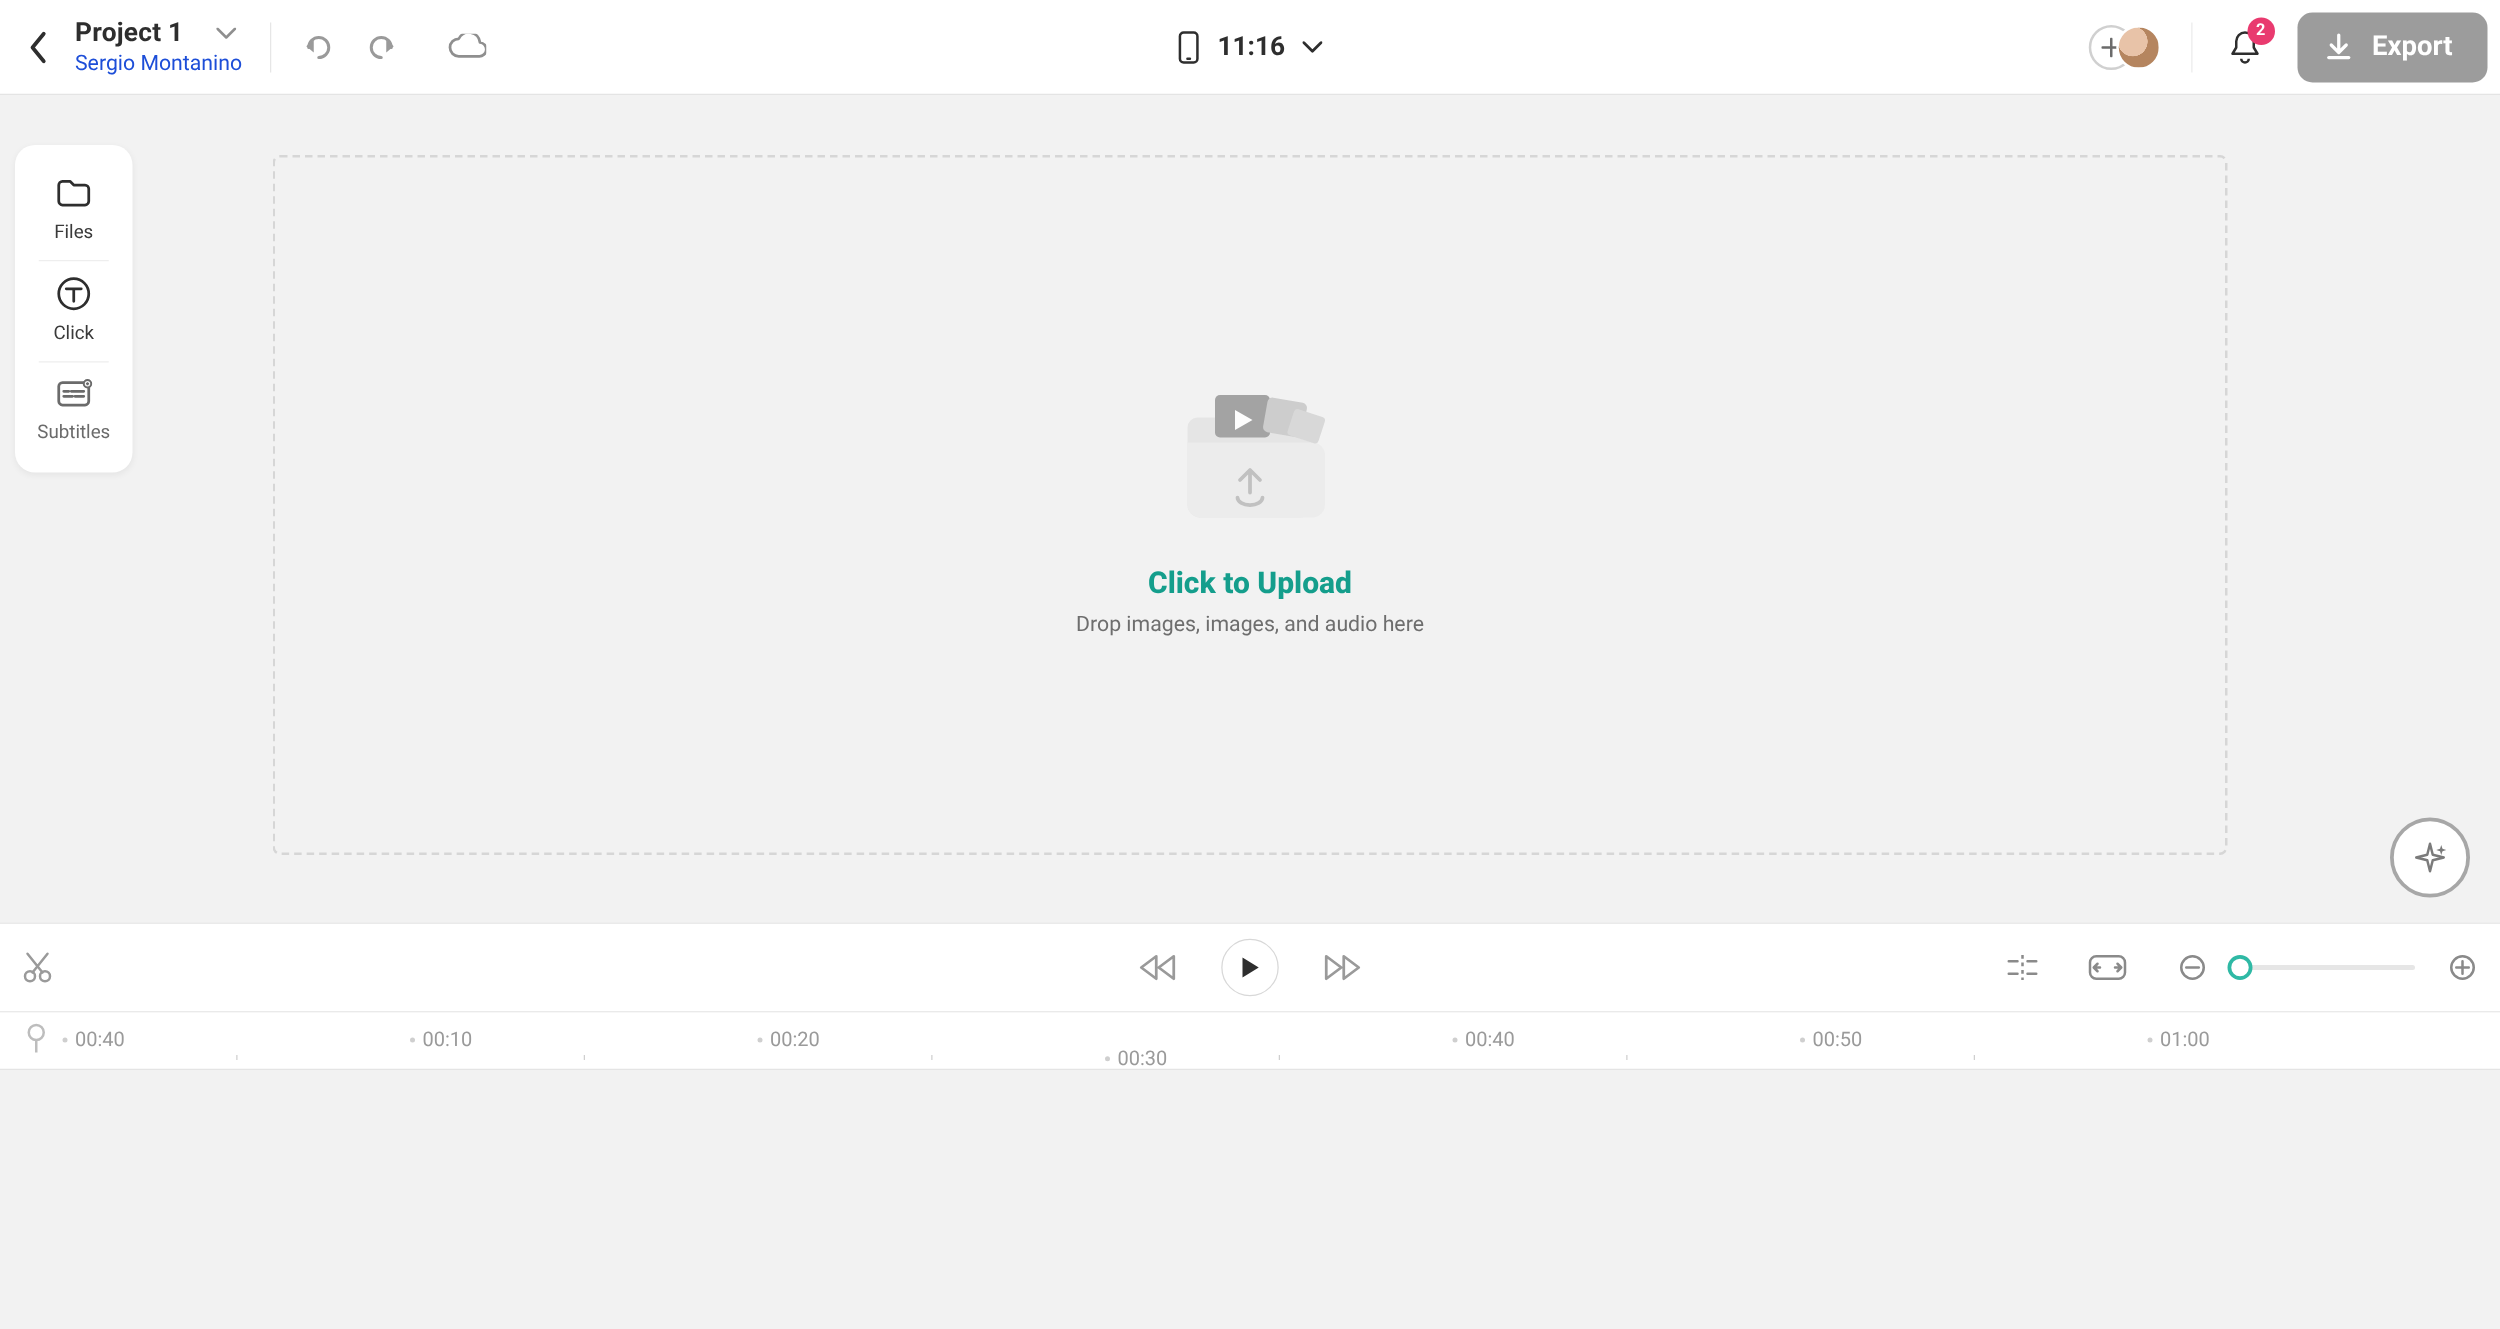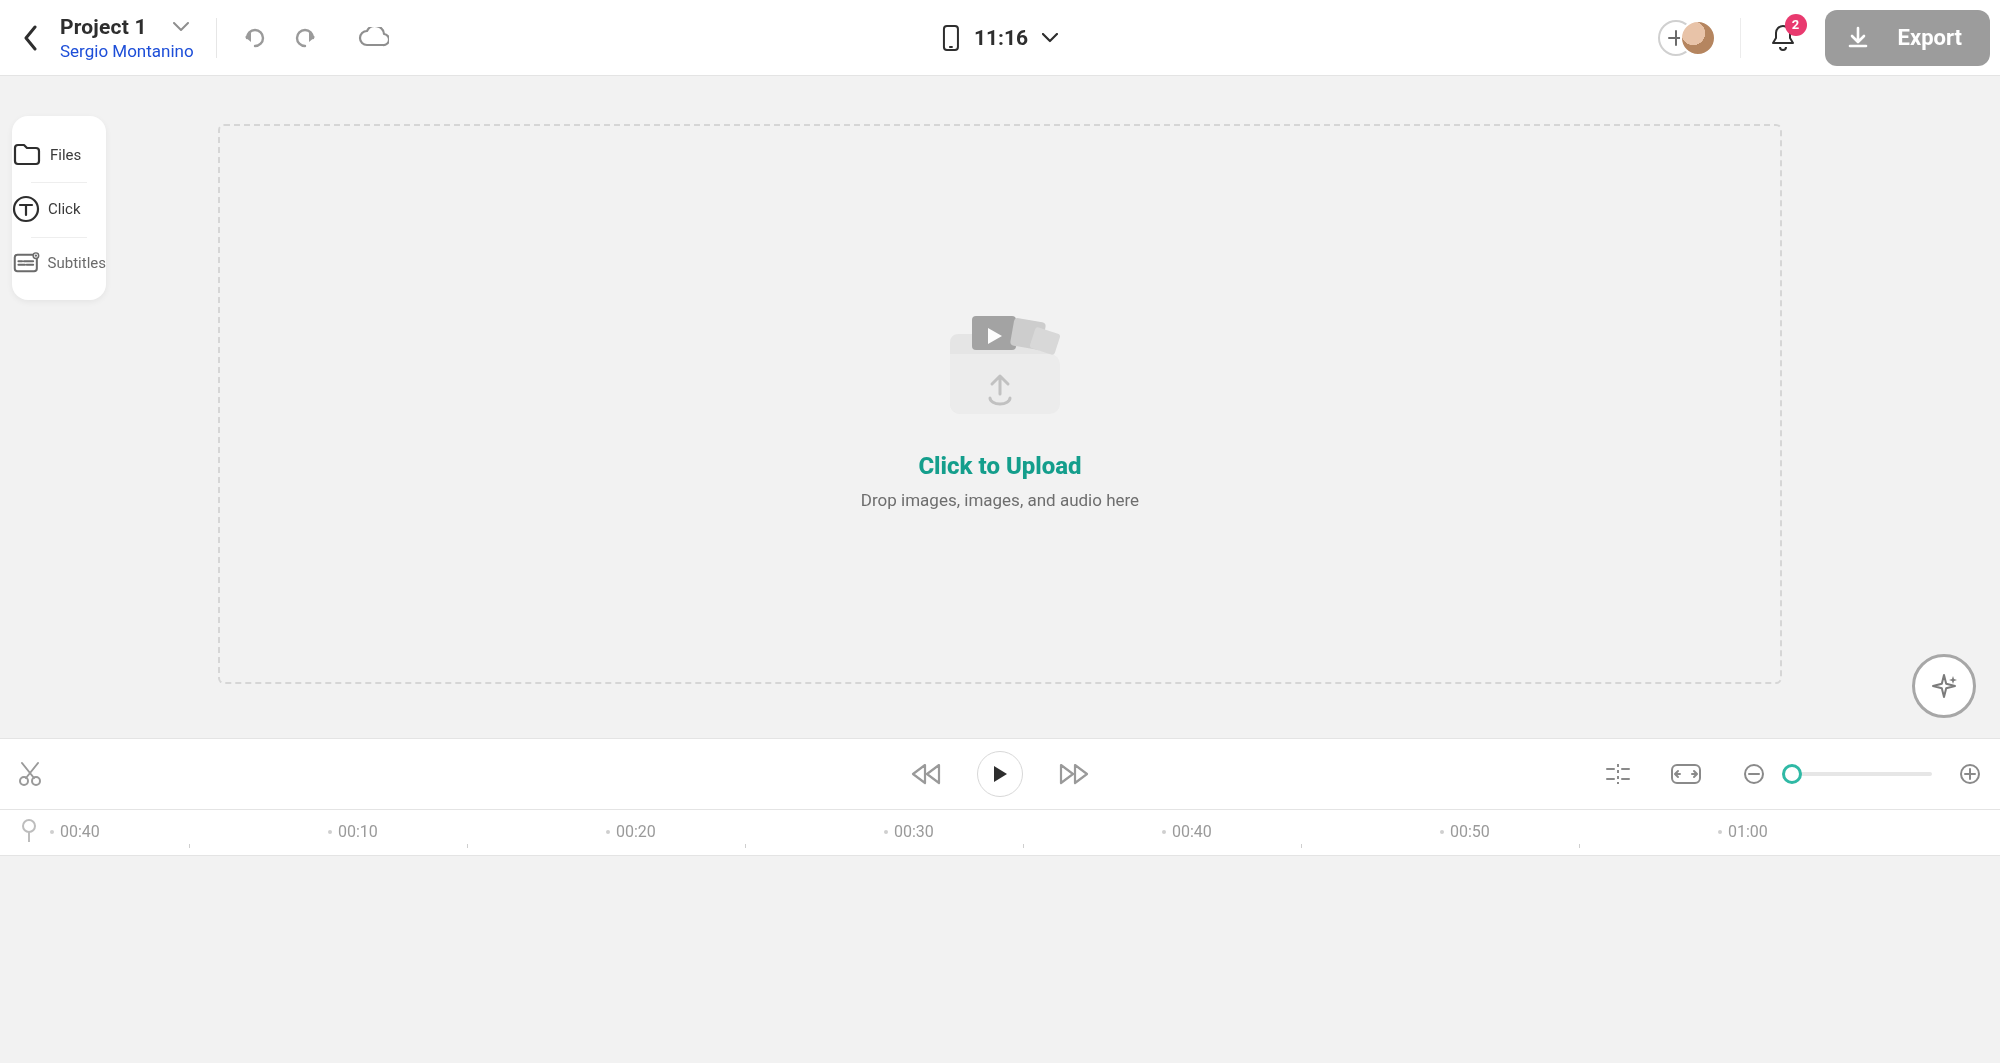--- a/index.html
+++ b/index.html
@@ -30,28 +30,28 @@
   .icon-btn { width:40px; height:40px; display:flex; align-items:center; justify-content:center; color:#8f8f8f; cursor:pointer; border-radius:8px; }
   .icon-btn + .icon-btn { margin-left:10px; }
   .center-group { position:absolute; left:50%; transform:translateX(-50%); display:flex; align-items:center; gap:14px; }
   .aspect-label { font-weight:700; font-size:21px; }
   .right-group { margin-left:auto; display:flex; align-items:center; gap:22px; }
   .avatar-wrap { position:relative; width:60px; height:40px; display:flex; align-items:center; }
   .avatar-plus { position:absolute; left:0; top:2px; width:36px; height:36px; border-radius:50%; border:2px solid #d0d0d0; background:#fff; display:flex; align-items:center; justify-content:center; color:#6b6b6b; z-index:1;}
   .avatar-img  { position:absolute; left:22px; top:2px; width:36px; height:36px; border-radius:50%; background: radial-gradient(circle at 35% 35%, #e8c3a8 0 40%, #b5855f 41% 100%); border:2px solid #fff; z-index:2;}
   .bell-wrap { position:relative; width:40px; height:40px; display:flex; align-items:center; justify-content:center; cursor:pointer;}
   .badge { position:absolute; top:-4px; right:-4px; min-width:22px; height:22px; border-radius:11px; background:var(--badge); color:#fff; font-size:13px; font-weight:700; display:flex; align-items:center; justify-content:center; padding:0 4px; }
-  .export-btn { height:56px; padding:0 28px 0 22px; border-radius:12px; background:var(--grey-btn); color:var(--grey-btn-text); display:flex; align-items:center; gap:29px; font-weight:700; font-size:22px; cursor:pointer; }
+  .export-btn { height:56px; padding:0 28px 0 22px; border-radius:12px; background:var(--grey-btn); color:var(--grey-btn-text); display:flex; align-items:center; gap:16px; font-weight:700; font-size:22px; cursor:pointer; }
 
   
   .body { position:relative; height: calc(1063px - 76px); }
 
   
   .left-rail { position:absolute; left:12px; top:40px; width:94px; background:#fff; border-radius:16px; box-shadow:0 2px 6px rgba(0,0,0,0.06); padding:14px 0 10px; display:flex; flex-direction:column; align-items:center; }
-  .rail-item { width:100%; display:flex; flex-direction:row; align-items:center; gap:8px; padding:12px 0 14px; cursor:pointer; color:#2f2f2f; }
+  .rail-item { width:100%; display:flex; flex-direction:column; align-items:center; gap:8px; padding:12px 0 14px; cursor:pointer; color:#2f2f2f; }
   .rail-label { font-size:15px; color:#3a3a3a; }
   .rail-item.muted .rail-label { color:#6b6b6b; }
   .rail-item.muted svg { color:#6b6b6b; }
   .rail-sep { width:56px; height:1px; background:#eeeeee; margin:0 auto; }
 
   
   .upload-area { position:absolute; left:218px; right:218px; top:48px; height:560px; border:2px dashed var(--dash); border-radius:6px; background:transparent; display:flex; align-items:center; justify-content:center; }
   .upload-inner { display:flex; flex-direction:column; align-items:center; gap:6px; }
   .folder-illus { width:160px; height:130px; position:relative; opacity:0.9; }
   .upload-title { color:var(--accent); font-weight:800; font-size:24px; margin-top:18px; }
@@ -298,21 +298,21 @@
         <div class="tick-label" style="left: 278px;">
           <span class="tick-dot"></span>
           <span>00:10</span>
         </div>
         <div class="tick-mid" style="left: 417px;"></div>
         <div class="tick-label" style="left: 556px;">
           <span class="tick-dot"></span>
           <span>00:20</span>
         </div>
         <div class="tick-mid" style="left: 695px;"></div>
-        <div class="tick-label" style="left: 834px;">
+        <div class="tick-label" style="left: 834px; margin-top: 15px;">
           <span class="tick-dot"></span>
           <span>00:30</span>
         </div>
         <div class="tick-mid" style="left: 973px;"></div>
         <div class="tick-label" style="left: 1112px;">
           <span class="tick-dot"></span>
           <span>00:40</span>
         </div>
         <div class="tick-mid" style="left: 1251px;"></div>
         <div class="tick-label" style="left: 1390px;">

